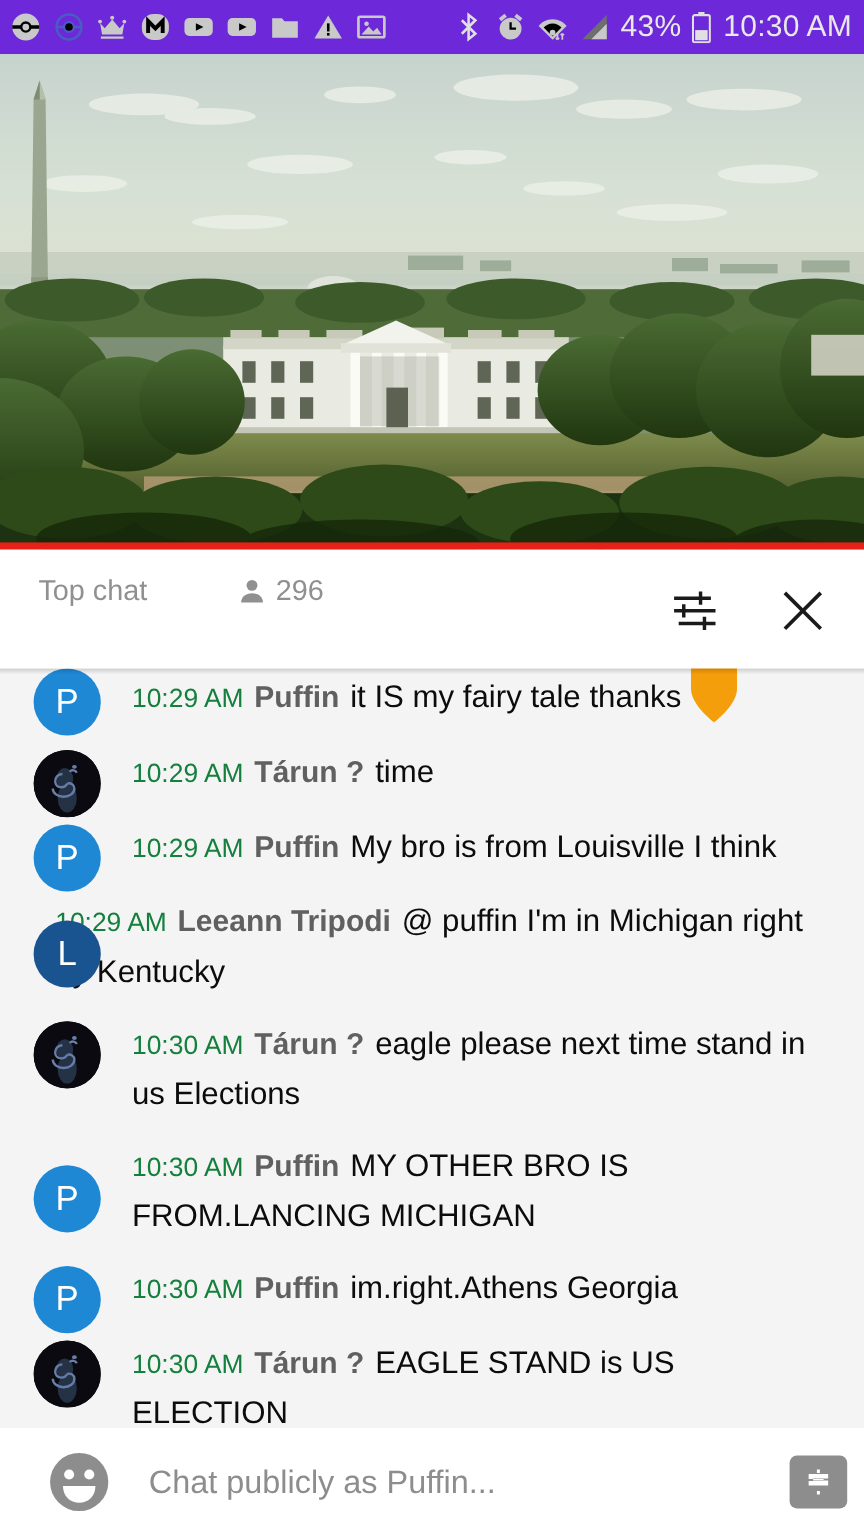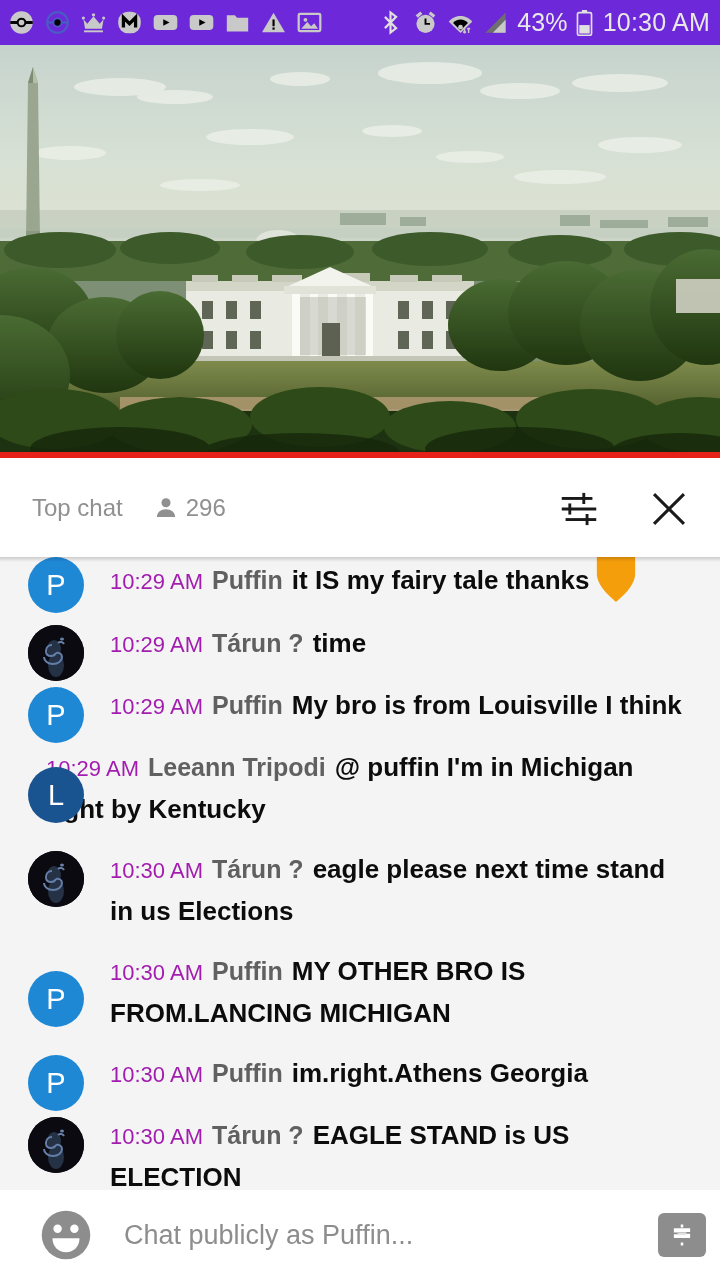--- a/index.html
+++ b/index.html
@@ -43,21 +43,21 @@
   
   .chat-header {
     position:absolute; top:458px; left:0; width:720px; height:99px;
     background:#ffffff; display:flex; align-items:flex-start;
   }
   .ch-titles { padding:20px 0 0 32px; flex:1 1 auto; }
   .ch-title {
     font-size:30px; color:#030303; font-weight:400;
     line-height:36px; letter-spacing:0.1px;
   }
-  .ch-sub { display:flex; align-items:center; margin-top:16px; }
+  .ch-sub { display:flex; align-items:center; margin-top:1px;gap:44px; }
   .ch-subtitle { font-size:24px; color:#909090; line-height:28px; }
   .ch-viewers { display:flex; align-items:center; margin-left:30px; gap:7px; }
   .ch-viewers .count { font-size:24px; color:#909090; line-height:28px; }
   .ch-actions { display:flex; align-items:center; padding:28px 28px 0 0; gap:44px; }
   .ch-btn {
     width:46px; height:46px; display:flex;
     align-items:center; justify-content:center; cursor:pointer;
   }
 
   
@@ -80,23 +80,23 @@
   .avatar .letter {
     color:#ffffff; font-size:29px; font-weight:400; line-height:56px;
   }
   .avatar.dark { background:#0b0b12; }
   .avatar.dark svg { width:56px; height:56px; display:block; }
   .msg-body {
     padding-left:110px; padding-right:20px;
     font-size:26px; line-height:40px; color:#030303;
     word-wrap:break-word;
   }
-  .ts { color:#a21caf; font-size:22px; }
+  .ts { color:#15803d; font-size:22px; }
   .author { color:#606060; font-weight:bold; font-size:25px; }
-  .text { color:#0c0c0c; font-size:26px;font-weight:bold; }
+  .text { color:#0c0c0c; font-size:26px; }
   .sp { display:inline-block; width:9px; }
   .badge-orange {
     display:inline-block; width:46px; height:54px; vertical-align:-14px;
     margin-left:4px;
   }
 
   
   .input-bar {
     position:absolute; top:1190px; left:10px; width:720px; height:90px;
     background:#ffffff; display:flex; align-items:center;

